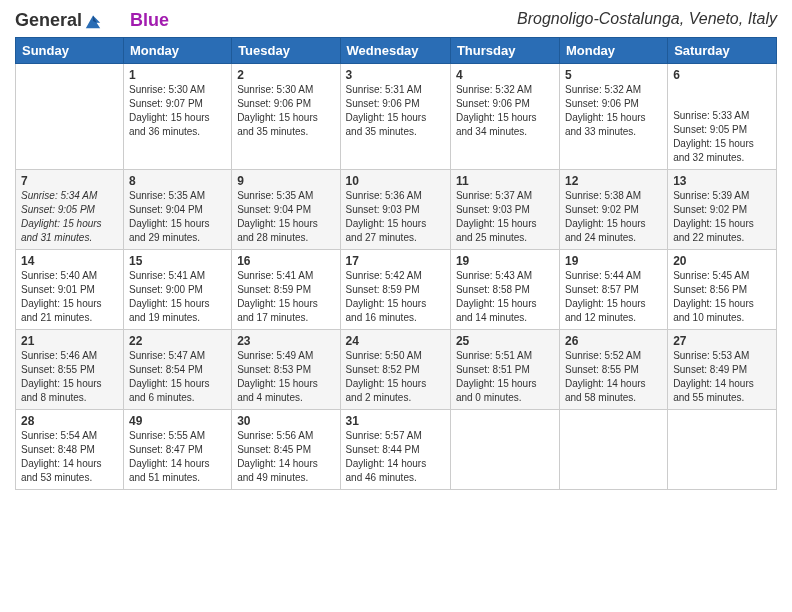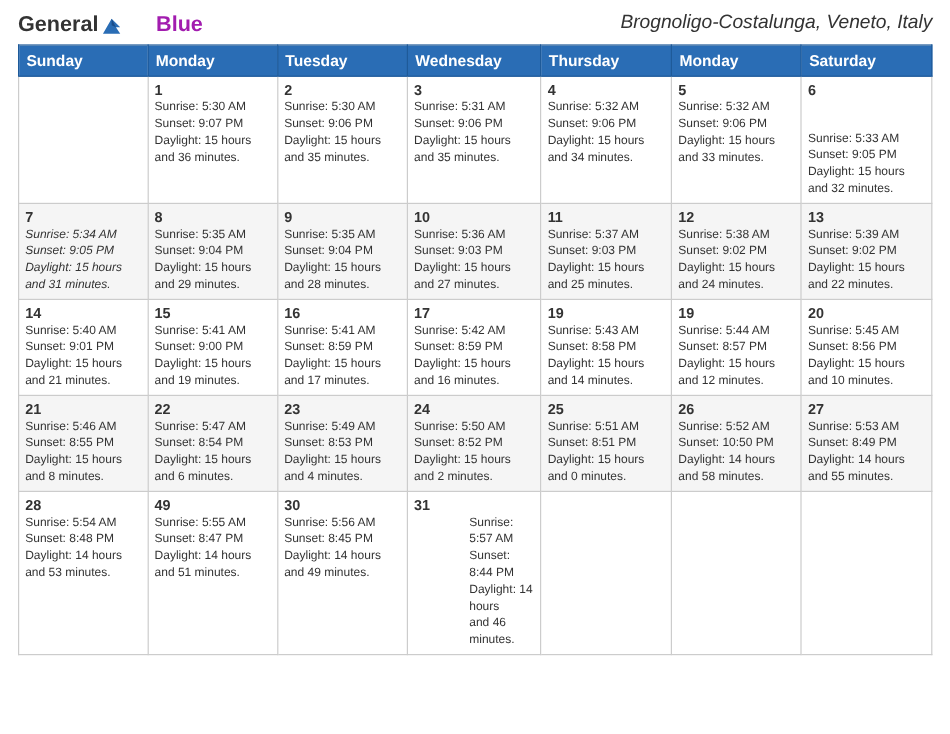--- a/index.html
+++ b/index.html
@@ -316,21 +316,21 @@
           <td>
             <span class="day-number">25</span>
             <div class="day-info" style="white-space: pre-line;">Sunrise: 5:51 AM
 Sunset: 8:51 PM
 Daylight: 15 hours
 and 0 minutes.</div>
           </td>
           <td>
             <span class="day-number">26</span>
             <div class="day-info" style="white-space: pre-line;">Sunrise: 5:52 AM
-Sunset: 10:50 PM
+Sunset: 8:55 PM
 Daylight: 14 hours
 and 58 minutes.</div>
           </td>
           <td>
             <span class="day-number">27</span>
             <div class="day-info" style="white-space: pre-line;">Sunrise: 5:53 AM
 Sunset: 8:49 PM
 Daylight: 14 hours
 and 55 minutes.</div>
           </td>
@@ -352,21 +352,21 @@
           </td>
           <td>
             <span class="day-number">30</span>
             <div class="day-info" style="white-space: pre-line;">Sunrise: 5:56 AM
 Sunset: 8:45 PM
 Daylight: 14 hours
 and 49 minutes.</div>
           </td>
           <td>
             <span class="day-number">31</span>
-            <div class="day-info" style="white-space: pre-line; margin-left: 46px;">Sunrise: 5:57 AM
+            <div class="day-info" style="white-space: pre-line;">Sunrise: 5:57 AM
 Sunset: 8:44 PM
 Daylight: 14 hours
 and 46 minutes.</div>
           </td>
           <td class="empty-cell"></td>
           <td class="empty-cell"></td>
           <td class="empty-cell"></td>
         </tr>
       </tbody>
   </table>

